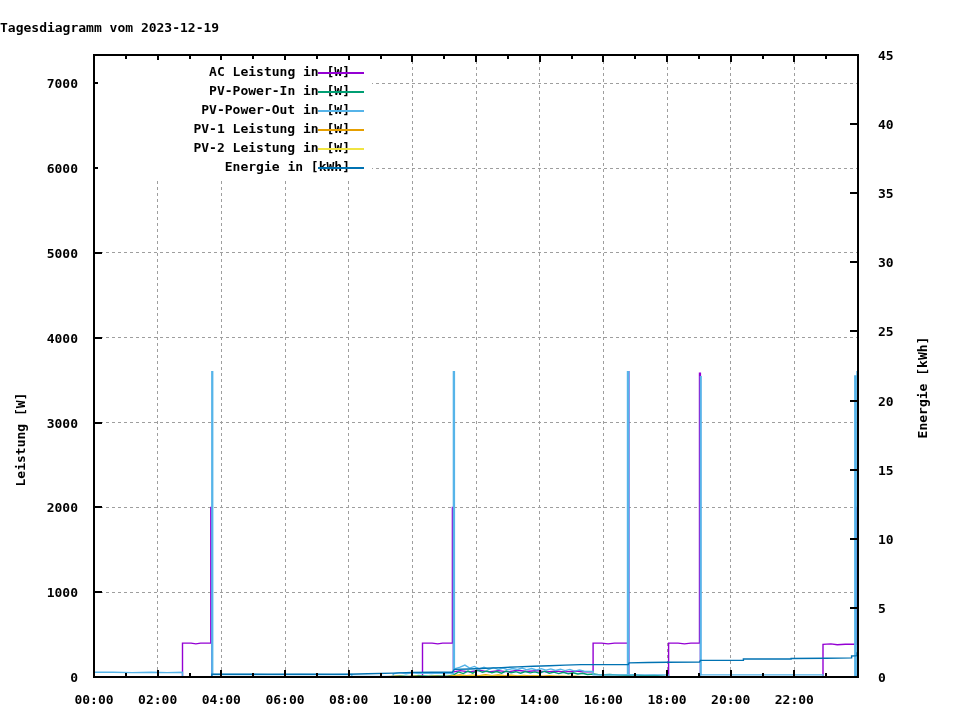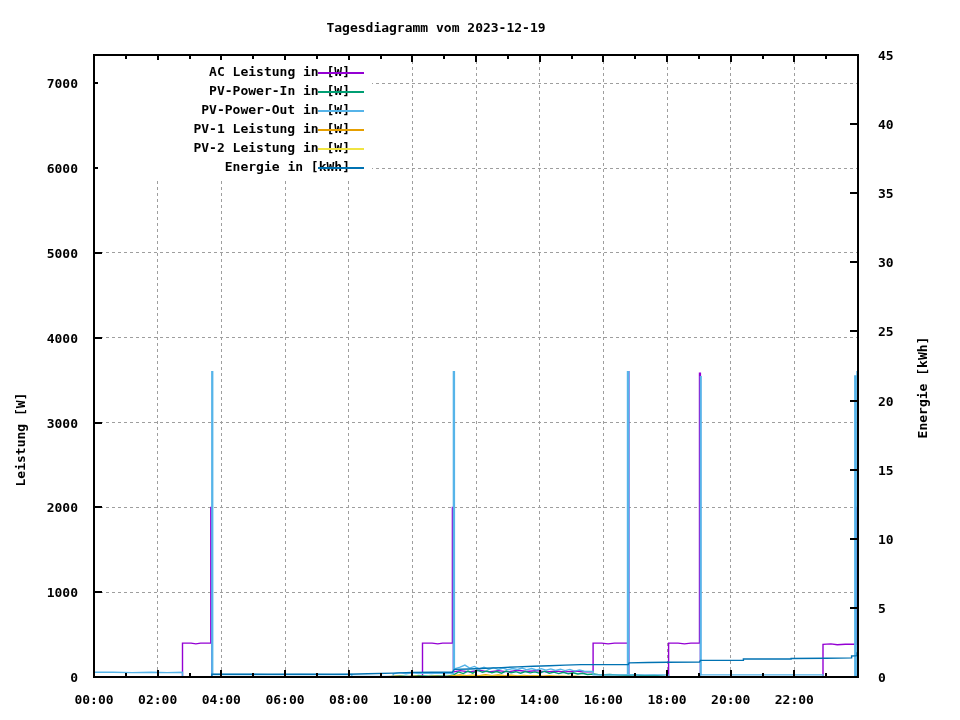--- a/index.html
+++ b/index.html
@@ -1,19 +1,19 @@
 <!DOCTYPE html>
 <html><head>
 <meta charset="utf-8">
 <style>
   html,body{margin:0;padding:0;width:960px;height:720px;background:#ffffff;overflow:hidden;}
   body{font-family:"DejaVu Sans Mono","Liberation Mono",monospace;font-weight:bold;color:#000;}
   #stage{position:relative;width:960px;height:720px;}
   #plot-svg{position:absolute;left:0;top:0;}
-  .chart-title{position:absolute;left:0;top:20px;width:872px;text-align:center;font-size:13px;letter-spacing:0px;}
+  .chart-title{position:absolute;left:0;top:20px;width:872px;font-size:13px;letter-spacing:0px;}
   .ylab-left{position:absolute;left:-80px;top:432px;width:200px;text-align:center;font-size:13px;
              transform:rotate(-90deg);transform-origin:center;}
   .ylab-right{position:absolute;left:822px;top:380px;width:200px;text-align:center;font-size:13px;
              transform:rotate(-90deg);transform-origin:center;}
   .legend{position:absolute;left:98px;top:60px;width:274px;background:#ffffff;padding:2px 0;}
   .legend-row{position:relative;height:19px;}
   .legend-label{position:absolute;right:22px;top:2px;width:230px;text-align:right;font-size:13px;white-space:pre;}
   .legend-sample{position:absolute;left:220px;top:10px;width:46px;height:2px;}
 </style>
 </head>

